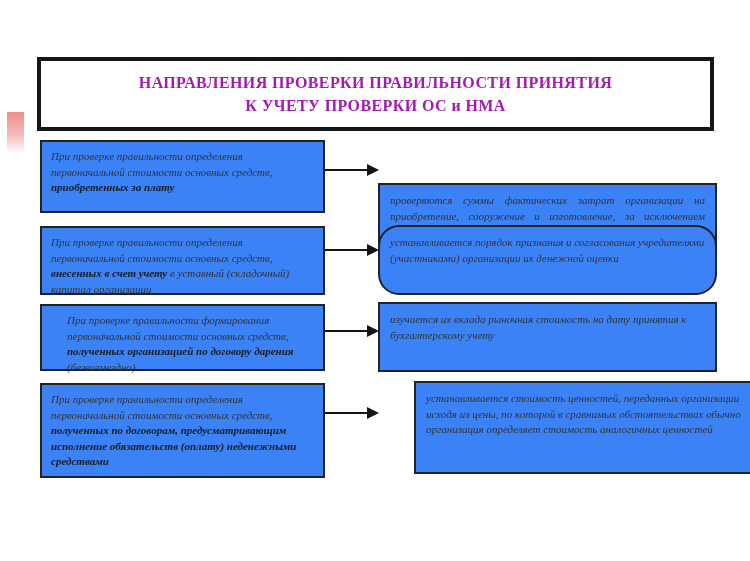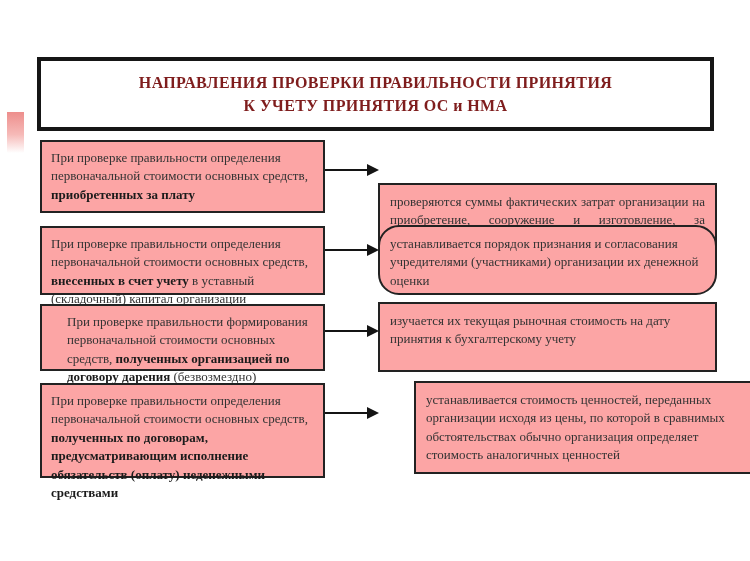--- a/index.html
+++ b/index.html
@@ -28,33 +28,34 @@
     border: 4px solid #161616;
     background: #ffffff;
     display: flex; flex-direction: column;
     align-items: center; justify-content: center;
   }
   .title-line {
     font-weight: bold;
     font-size: 16px;
     line-height: 1.45;
     letter-spacing: 0.4px;
-    color: #7f1d1d;
+    color: #a21caf;
     text-align: center;
     white-space: nowrap;
   }
   .box {
     position: absolute;
     box-sizing: border-box;
     border: 2px solid #222222;
-    background: #fca5a5;
-    font-size: 13px;
+    background: #3b82f6;
+    font-size: 11px;
     line-height: 1.42;
     color: #333333;
     padding: 7px 9px 6px 9px;
+    font-style: italic;
   }
   .box b { color: #1b1b1b; }
   .left-col  { left: 40px;  width: 285px; }
   .right-col { left: 378px; width: 339px; padding: 8px 10px 6px 10px; }
   .justify { text-align: justify; margin-top: 45px; }
 
   .lb1 { top: 140px; height: 73px; }
   .rb1 { top: 138px; height: 78px; }
   .lb2 { top: 226px; height: 69px; }
   .rb2 { top: 225px; height: 70px; border-radius: 21px; }
@@ -83,21 +84,21 @@
 </style>
 </head>
 <body>
 
 <div class="slide">
 
   <div class="accent-marker"></div>
 
   <div class="title-box">
     <div class="title-line">НАПРАВЛЕНИЯ ПРОВЕРКИ ПРАВИЛЬНОСТИ ПРИНЯТИЯ</div>
-    <div class="title-line">К УЧЕТУ ПРИНЯТИЯ ОС и НМА</div>
+    <div class="title-line">К УЧЕТУ ПРОВЕРКИ ОС и НМА</div>
   </div>
 
   <div class="box left-col lb1">
     <span>При проверке правильности определения первоначальной стоимости основных средств, </span><b>приобретенных за плату</b><span></span>
   </div>
   <div class="arrow a1">
       <span class="head"></span>
     </div>
   <div class="box right-col rb1 justify">
     <span>проверяются суммы фактических затрат организации на приобретение, сооружение и изготовление, за исключением возмещаемых налогов</span>
@@ -113,21 +114,21 @@
     <span>устанавливается порядок признания и согласования учредителями (участниками) организации их денежной оценки</span>
   </div>
 
   <div class="box left-col lb3">
     <span>При проверке правильности формирования первоначальной стоимости основных средств, </span><b>полученных организацией по договору дарения</b><span> (безвозмездно)</span>
   </div>
   <div class="arrow a3">
       <span class="head"></span>
     </div>
   <div class="box right-col rb3">
-    <span>изучается их текущая рыночная стоимость на дату принятия к бухгалтерскому учету</span>
+    <span>изучается их вклада рыночная стоимость на дату принятия к бухгалтерскому учету</span>
   </div>
 
   <div class="box left-col lb4">
     <span>При проверке правильности определения первоначальной стоимости основных средств, </span><b>полученных по договорам, предусматривающим исполнение обязательств (оплату) неденежными средствами</b><span></span>
   </div>
   <div class="arrow a4">
       <span class="head"></span>
     </div>
   <div class="box right-col rb4">
     <span>устанавливается стоимость ценностей, переданных организации исходя из цены, по которой в сравнимых обстоятельствах обычно организация определяет стоимость аналогичных ценностей</span>

